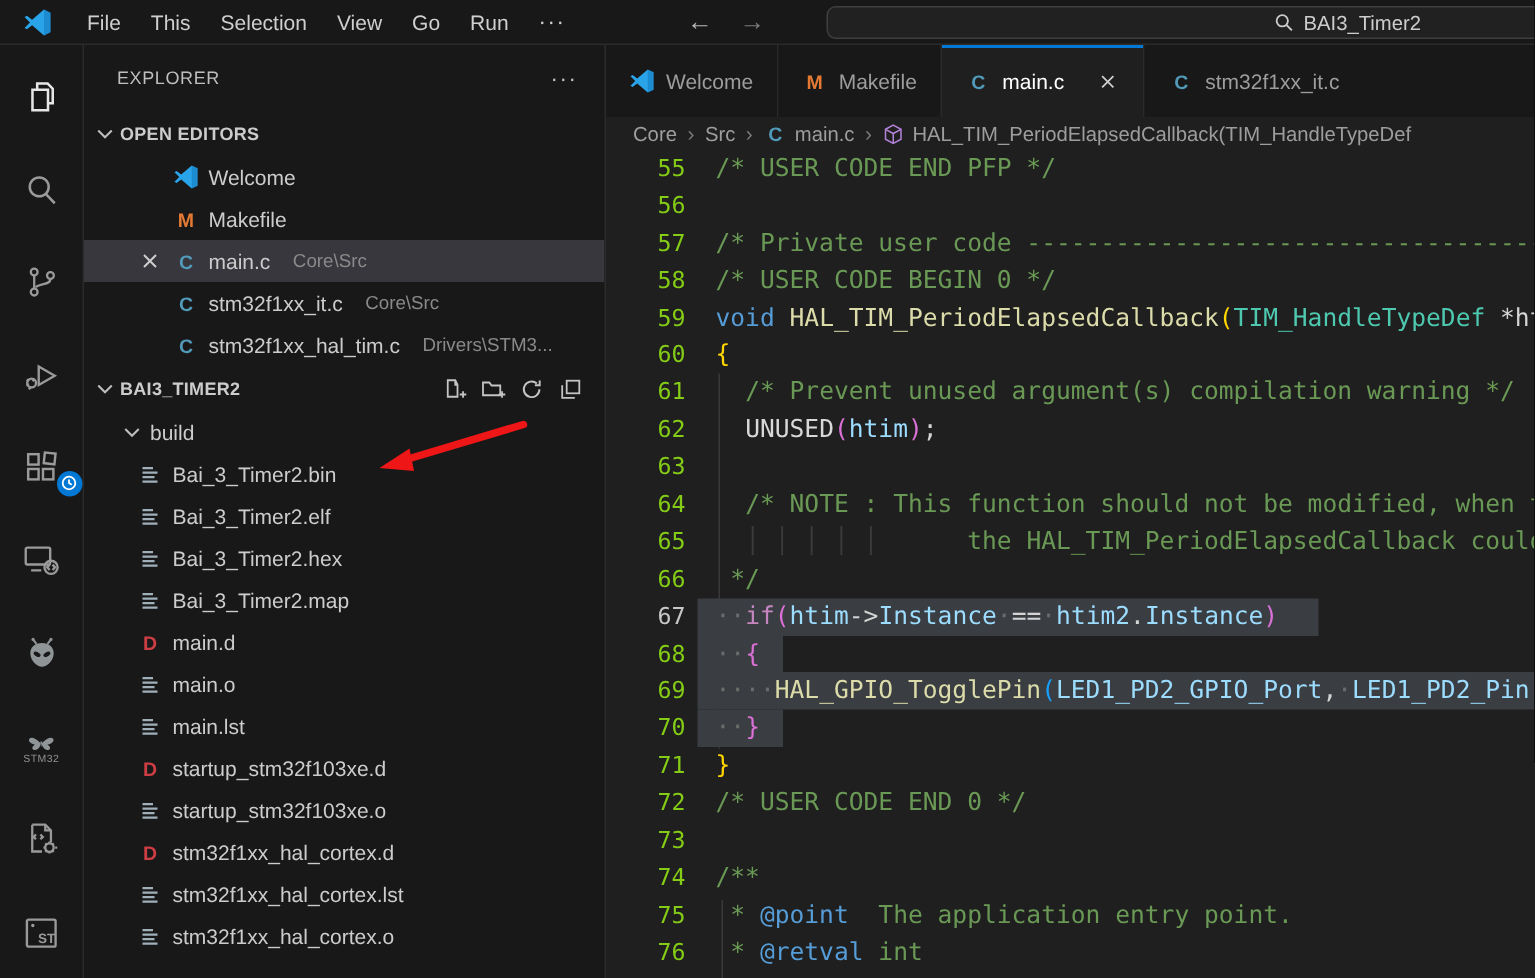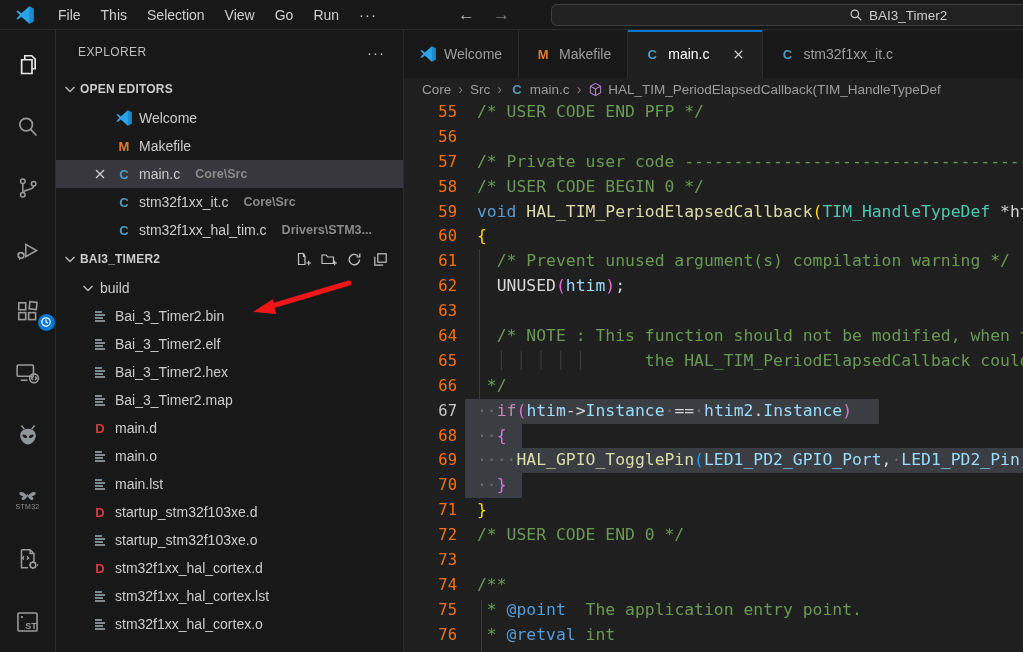--- a/index.html
+++ b/index.html
@@ -38,21 +38,21 @@
   .sb-title{ height:44px; display:flex; align-items:center; padding:0 18px 0 22px; }
   .sb-title-label{ font-size:12px; color:#bfbfbf; letter-spacing:.4px; flex:1; }
   .sb-ellipsis{ color:#c0c0c0; font-size:15px; letter-spacing:1px; }
   .sb-section-header{ height:30px; display:flex; align-items:center; padding-left:6px; gap:2px; }
   .sb-section-label{ font-weight:bold; font-size:12px; color:#cccccc; letter-spacing:.2px; }
   .sb-actions{ margin-left:auto; display:flex; gap:9px; padding-right:14px; color:#c4c4c4; }
   .sb-actions span{ width:17px; height:17px; display:inline-flex; }
   .chev{ width:16px; height:16px; display:inline-flex; color:#bdbdbd; flex:none; }
   .row{ height:28px; display:flex; align-items:center; position:relative; }
   .row .label{ color:#cccccc; white-space:nowrap; }
-  .row .detail{ color:#8a8a8a; font-size:12.5px; margin-left:8px; white-space:nowrap;font-weight:bold; }
+  .row .detail{ color:#8a8a8a; font-size:12.5px; margin-left:8px; white-space:nowrap; }
   .row.selected{ background:#37373d; }
   .row .closex{ position:absolute; left:36px; width:16px; height:16px; color:#cfcfcf; display:flex; }
   .oe-row{ padding-left:60px; gap:7px; }
   .tree-folder{ padding-left:24px; gap:4px;text-align:right; }
   .tree-file{ padding-left:36px; gap:7px; }
   .fi{ width:16px; text-align:center; font-weight:bold; font-size:13px; display:inline-block; flex:none; }
   .fi-c{ color:#519aba; } .fi-m{ color:#e37933; } .fi-d{ color:#cc3e44; }
   .fi-svg{ width:16px; height:16px; display:inline-flex; flex:none; }
   
   .editor{ flex:1; position:relative; background:#1f1f1f; overflow:hidden; }
@@ -65,21 +65,21 @@
   .tab.cut{ border-right:none; min-width:190px; }
   .breadcrumb{ height:22px; display:flex; align-items:center; padding-left:18px; gap:7px;
     font-size:13.5px; color:#9d9d9d; white-space:nowrap; overflow:hidden; }
   .bc-sep{ color:#7a7a7a; font-size:14px; }
   .bc-item{ display:flex; align-items:center; gap:5px; }
   .bc-ic{ width:15px; height:15px; display:inline-flex; }
   
   .code-area{ position:absolute; top:70px; left:0; right:0; bottom:0; overflow:hidden;
     font-family:"DejaVu Sans Mono", monospace; font-size:16.4px; }
   .code-line{ height:24.9px; line-height:24.9px; white-space:pre; position:relative; }
-  .ln{ display:inline-block; width:53px; text-align:right; color:#f97316; font-size:15.5px;
+  .ln{ display:inline-block; width:53px; text-align:right; color:#84cc16; font-size:15.5px;
     vertical-align:top; position:relative; z-index:2; }
   .ln.cur{ color:#cicic1; color:#c7c7c7; }
   .lc{ display:inline-block; margin-left:20px; position:relative; z-index:2; }
   .selbg{ position:absolute; top:0; height:24.9px; background:#3a3d41; z-index:1; }
   .iguide{ position:absolute; width:1px; background:#393939; z-index:0; }
   .tk-comment{color:#6a9955;} .tk-kw{color:#569cd6;} .tk-ctrl{color:#c586c0;}
   .tk-fn{color:#dcdcaa;} .tk-type{color:#4ec9b0;} .tk-var{color:#9cdcfe;}
   .tk-op{color:#d4d4d4;} .tk-plain{color:#d4d4d4;} .tk-macro{color:#d8d8d8;}
   .tk-b1{color:#ffd700;} .tk-b2{color:#da70d6;} .tk-b3{color:#179fff;}
   .tk-ws{color:#6b6b6b;} .tk-guide{color:#3b3b3b;}

